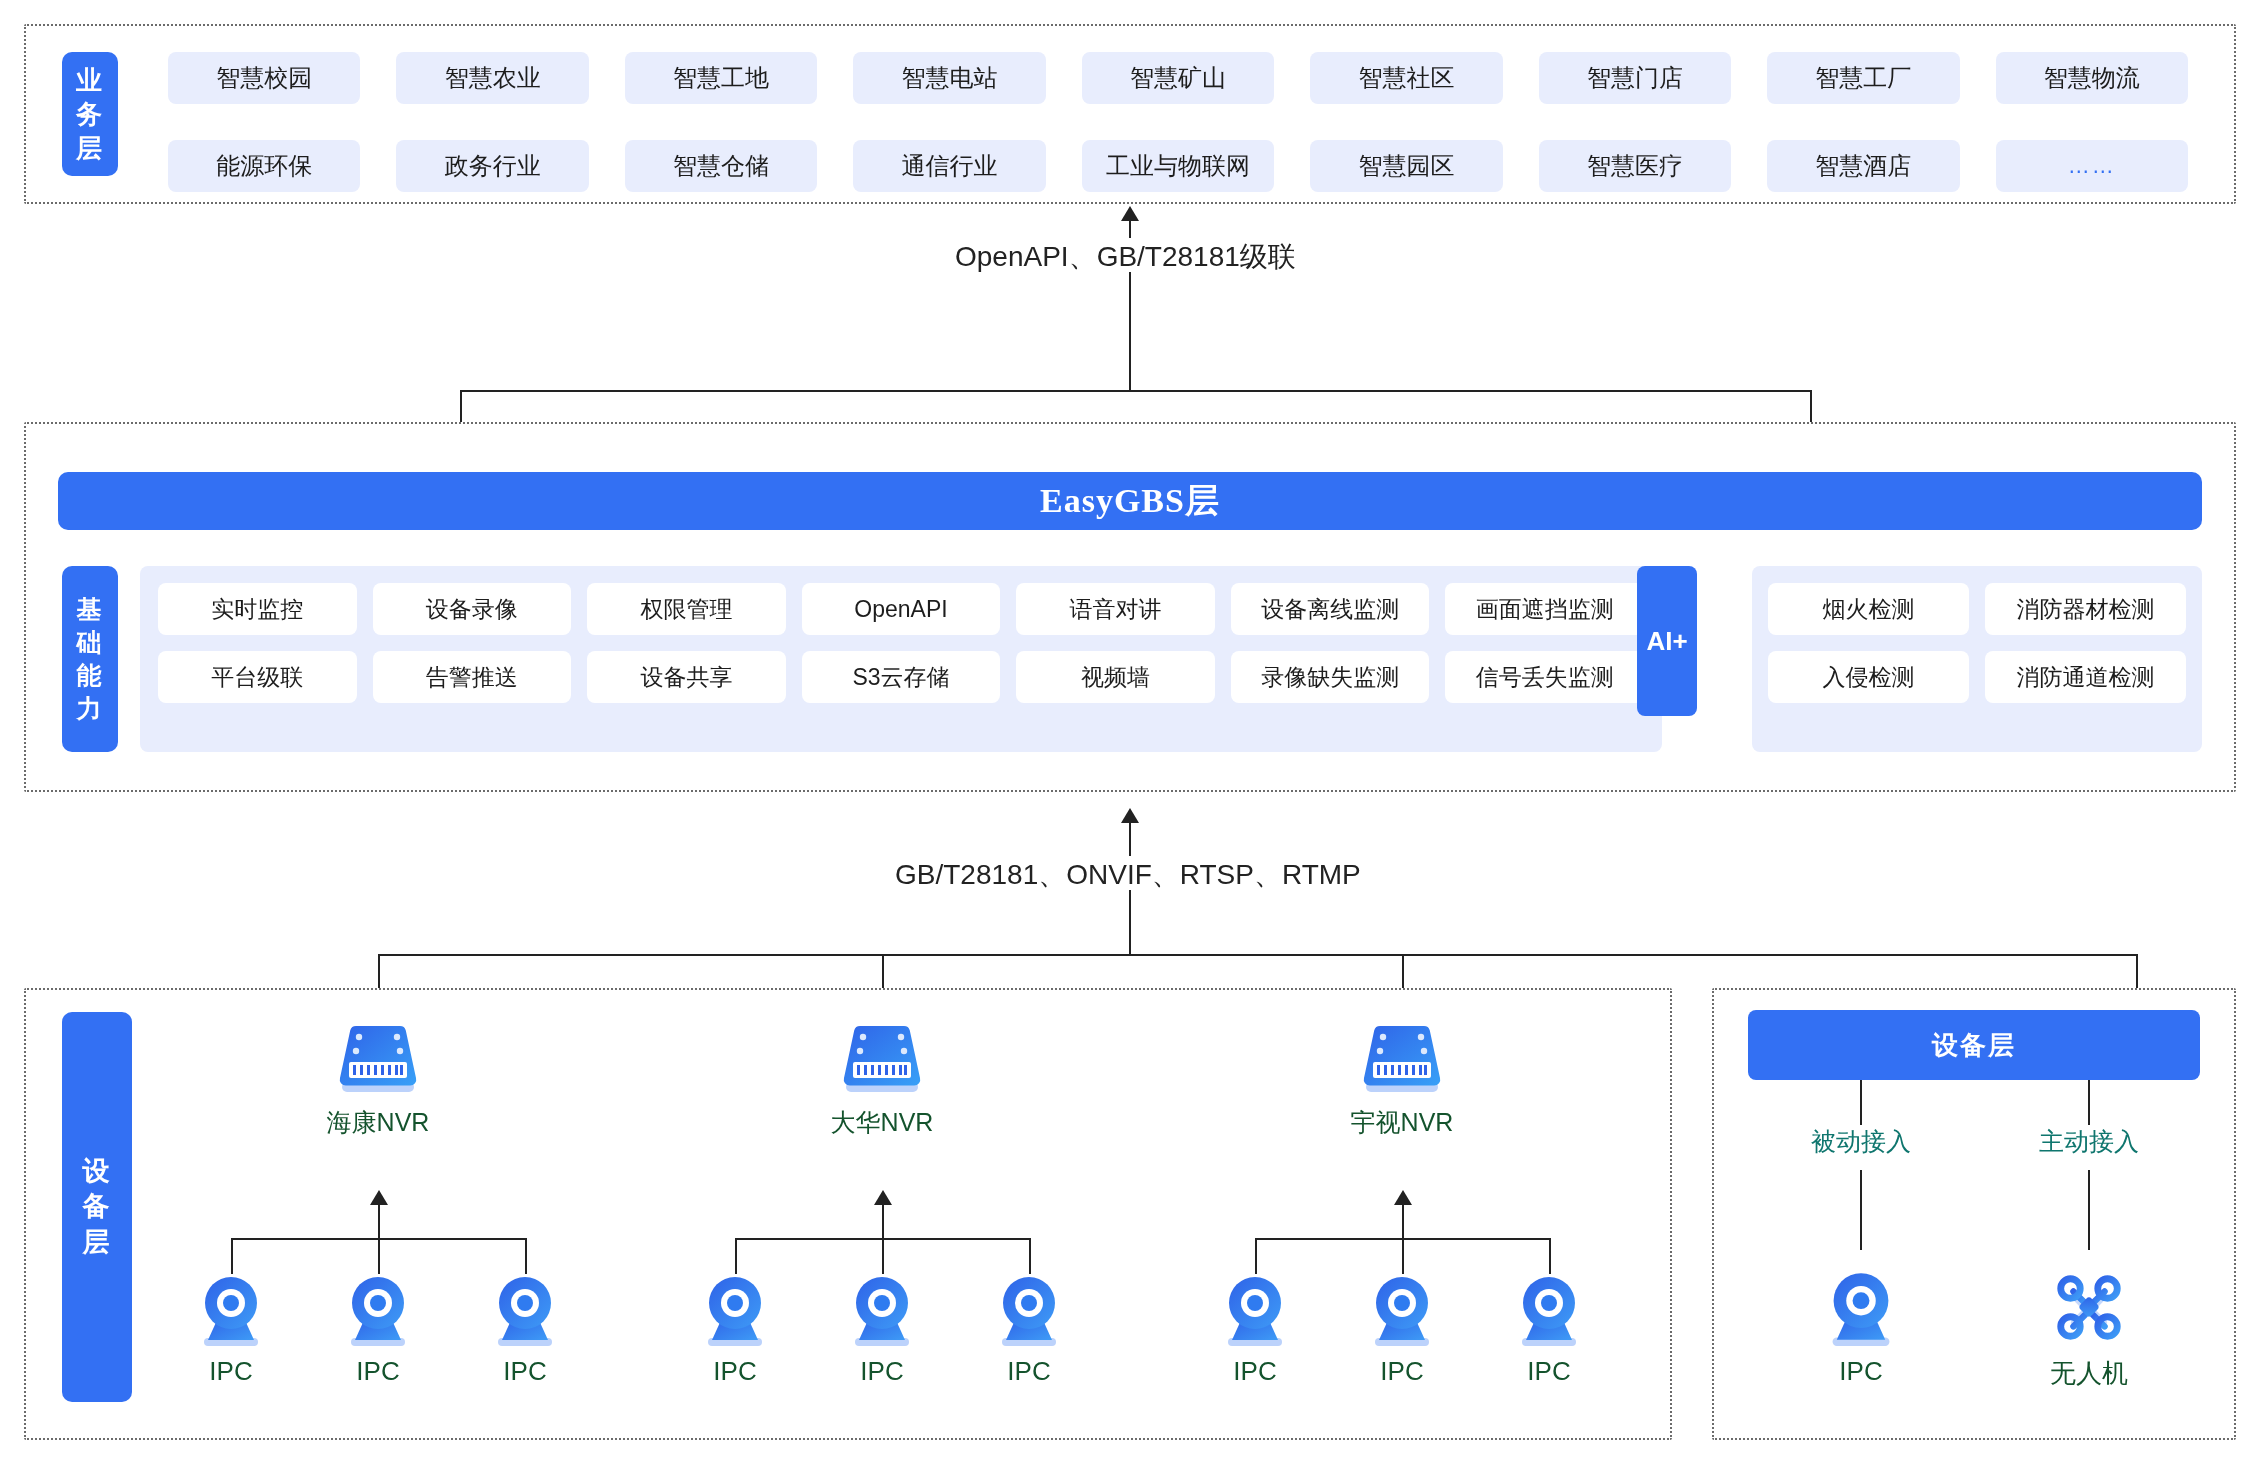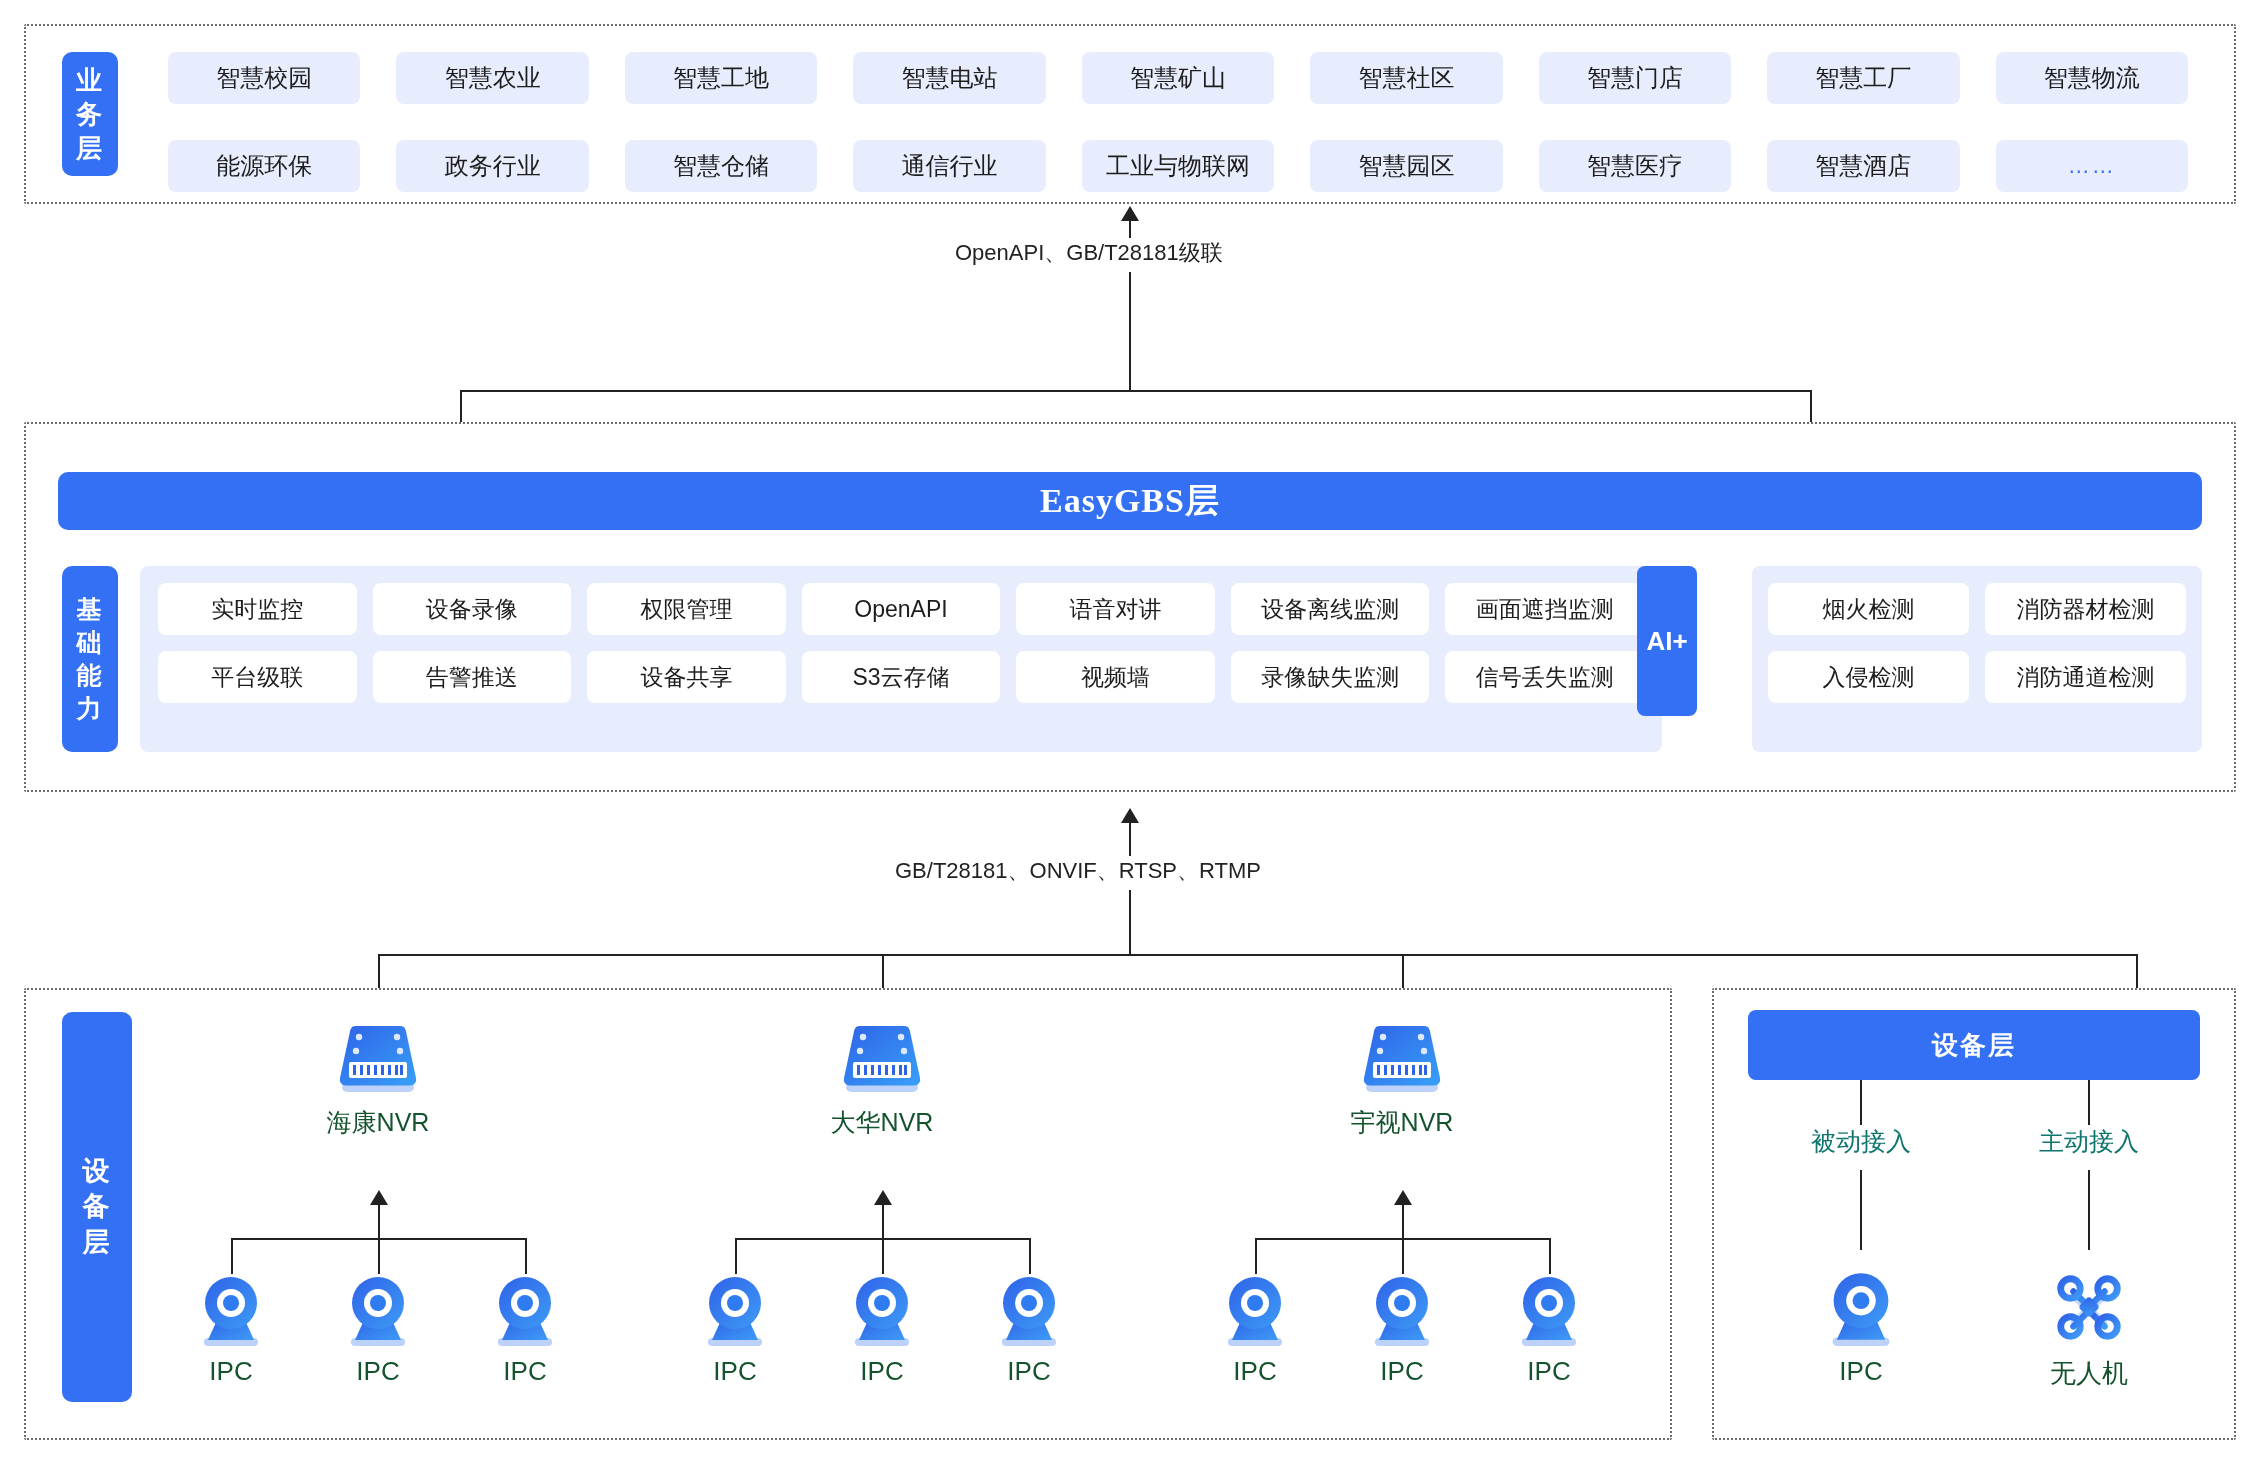--- a/index.html
+++ b/index.html
@@ -122,21 +122,21 @@
   .line-h { height: 2px; }
   .arrow-up {
     position: absolute;
     width: 0; height: 0;
     border-left: 9px solid transparent;
     border-right: 9px solid transparent;
     border-bottom: 15px solid #222222;
   }
   .conn-label {
     position: absolute;
-    font-size: 22px;
+    font-size: 28px;
     color: #222;
     background: #fff;
     padding: 0 10px;
     white-space: nowrap;
   }
 
   
   .node {
     position: absolute;
     display: flex;

